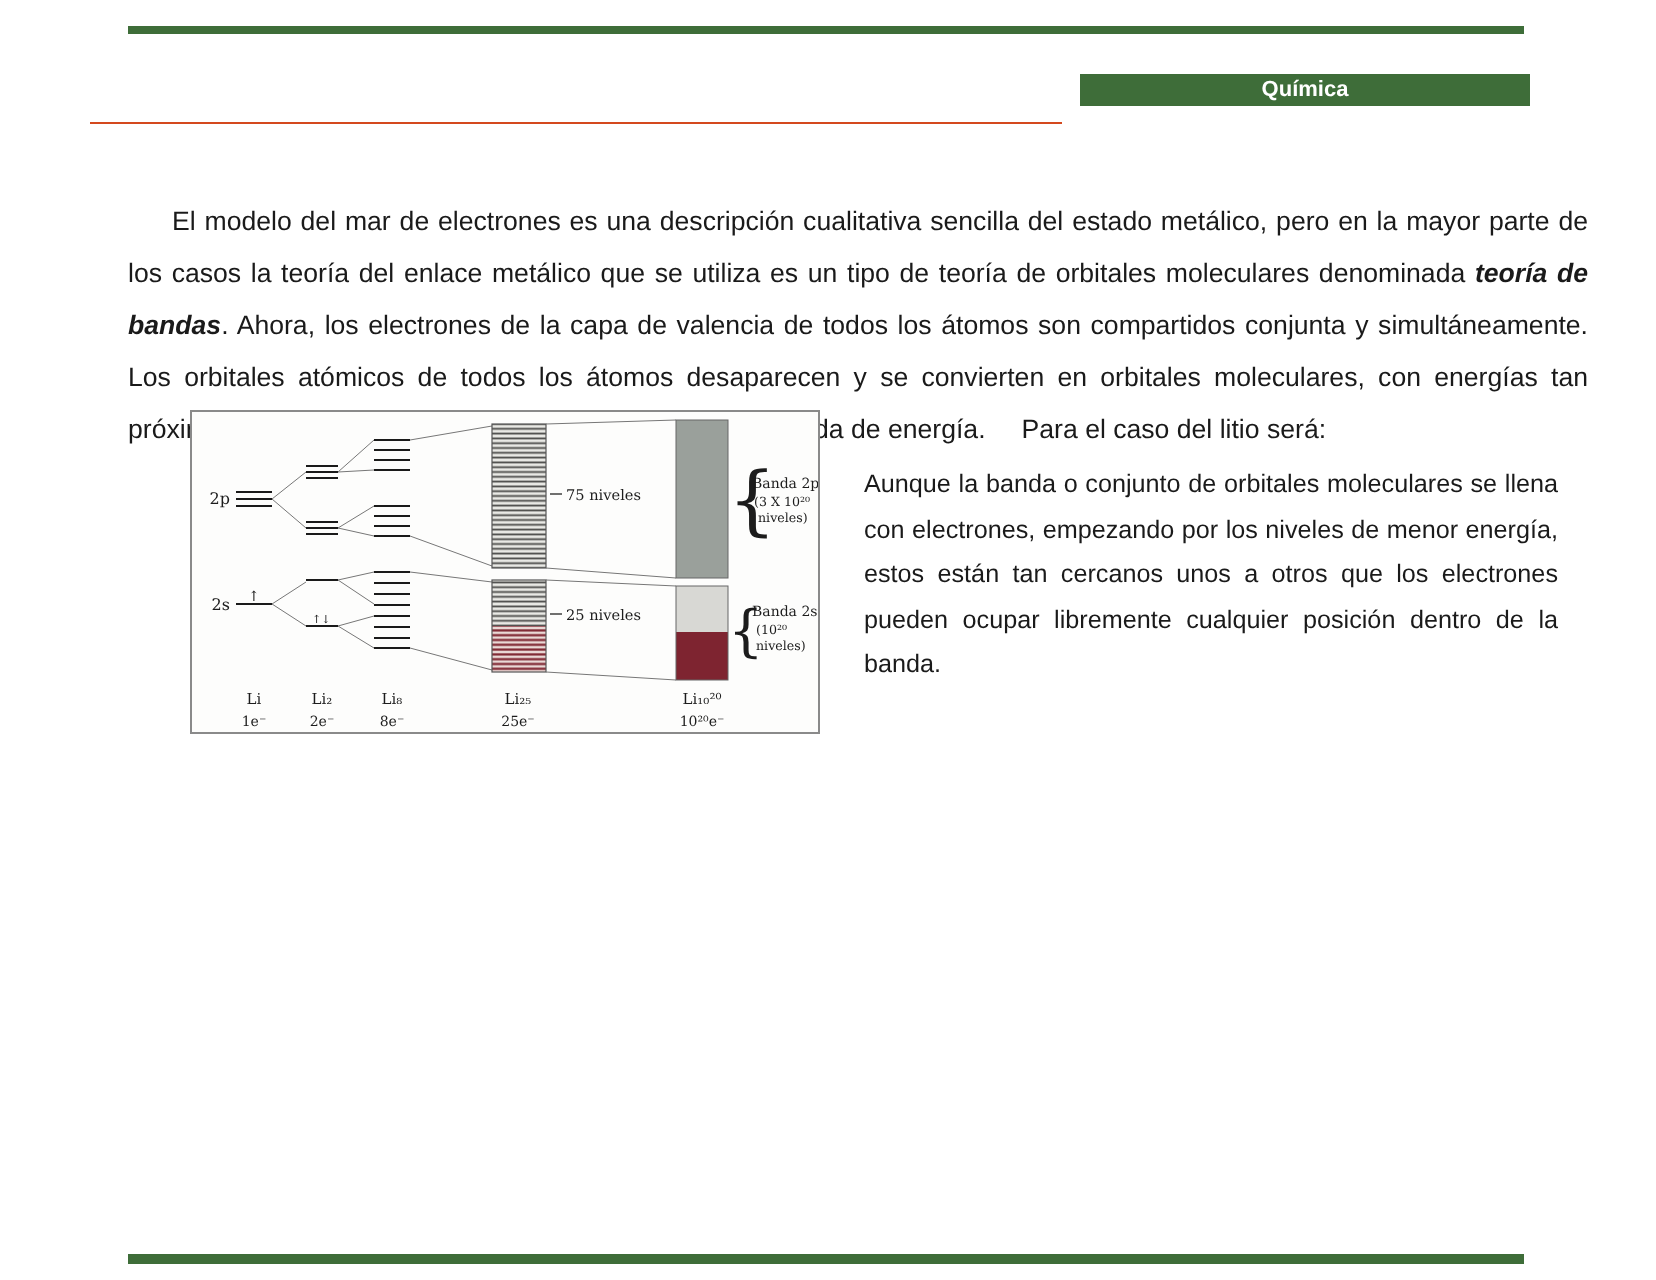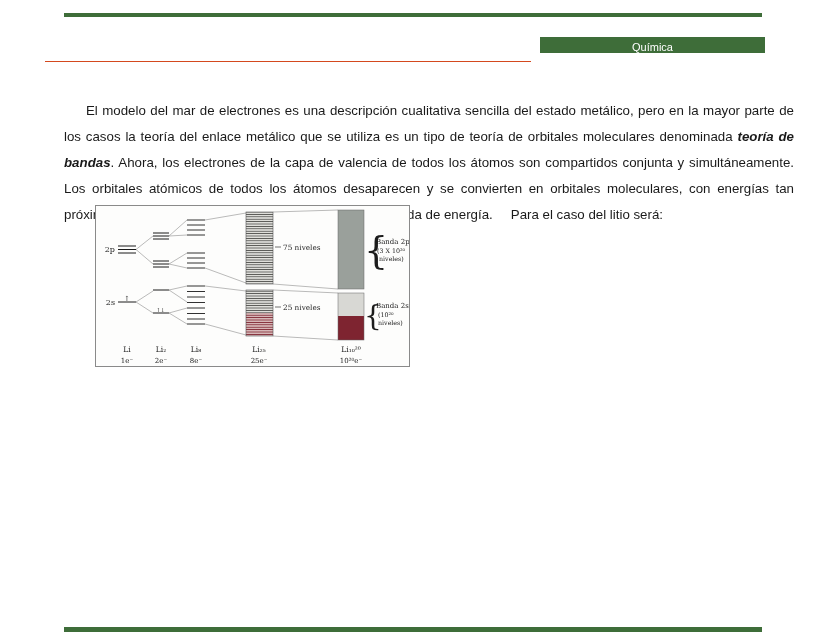--- a/index.html
+++ b/index.html
@@ -14,21 +14,21 @@
   .page { position: absolute; inset: 0; }
 
   .top-rule {
     position: absolute; left: 64px; top: 13px;
     width: 698px; height: 4px; background: #3e6d39;
   }
   .subject-badge {
     position: absolute; left: 540px; top: 37px;
     width: 225px; height: 16px; background: #3e6d39;
     color: #ffffff; font-size: 11px;
-    display: flex; align-items: flex-end; justify-content: center;
+    display: flex; align-items: center; justify-content: center; font-weight: bold;
   }
   .section-title {
     position: absolute; left: 45px; top: 43px;
     margin: 0; font-size: 11.5px; font-weight: bold;
     color: #cc0000; letter-spacing: 0.2px;
   }
   .heading-rule {
     position: absolute; left: 45px; top: 61px;
     width: 486px; height: 0; border-top: 1.2px solid #d4491e;
   }
@@ -222,16 +222,17 @@
       <g>
         <text class="fig-text" x="31" y="157" font-size="7" text-anchor="middle">1e⁻</text>
         <text class="fig-text" x="65" y="157" font-size="7" text-anchor="middle">2e⁻</text>
         <text class="fig-text" x="100" y="157" font-size="7" text-anchor="middle">8e⁻</text>
         <text class="fig-text" x="163" y="157" font-size="7" text-anchor="middle">25e⁻</text>
         <text class="fig-text" x="255" y="157" font-size="7" text-anchor="middle">10²⁰e⁻</text>
       </g>
     </svg>
   </figure>
 
+  <p class="side-text">Aunque la banda o conjunto de orbitales moleculares se llena con electrones, empezando por los niveles de menor energía, estos están tan cercanos unos a otros que los electrones pueden ocupar libremente cualquier posición dentro de la banda.</p>
 
   <div class="bottom-rule"></div>
 
 </div>
 
 </body></html>

